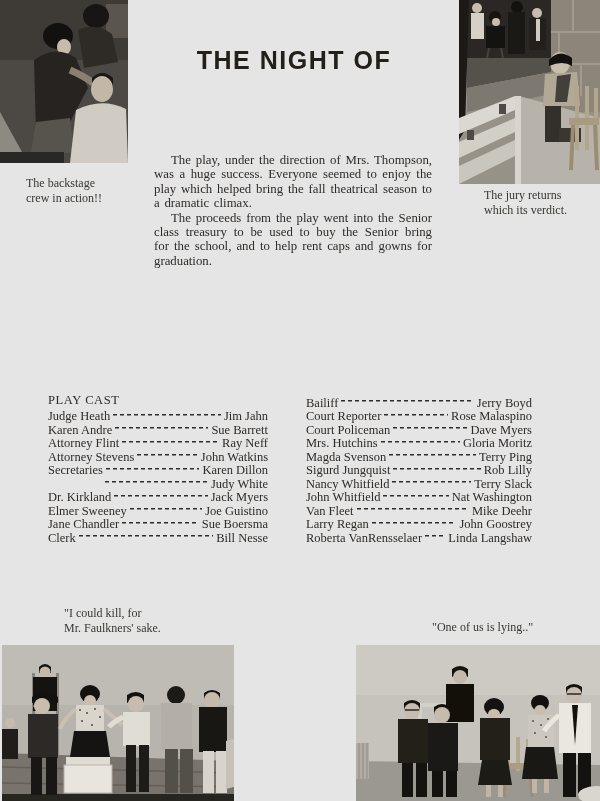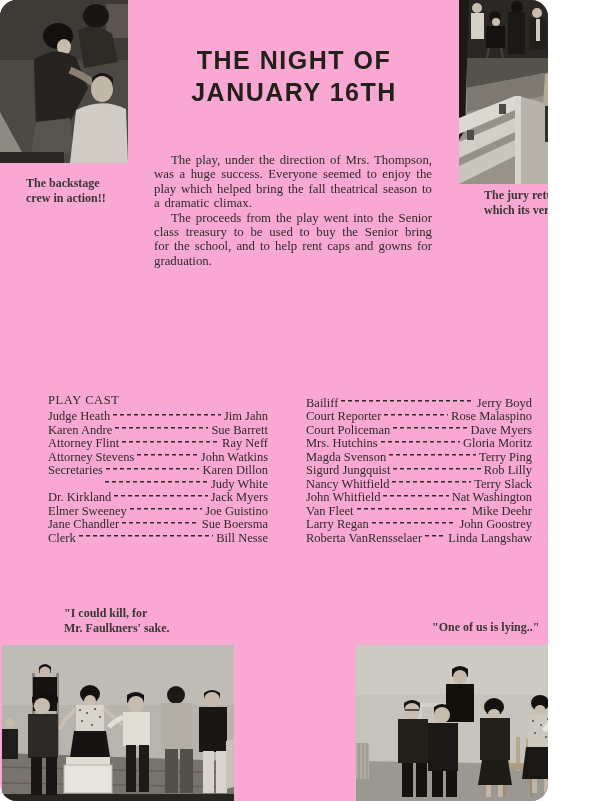--- a/index.html
+++ b/index.html
@@ -1,40 +1,38 @@
 <!DOCTYPE html>
 <html><head>
 <meta charset="utf-8">
 <style>
   html,body{margin:0;padding:0;}
   .page{
     position:relative;
-    width:548px;height:801px;
-    background:#f9a8d4;
+    width:600px;height:801px;
+    background:#e5e5e5;
     font-family:"Liberation Serif", serif;
     color:#2e2b28;
     overflow:hidden;
-    border-radius:17px;
   }
   .photo{position:absolute;overflow:hidden;background:#55524d;}
   .photo svg{display:block;}
 
   .title{
     position:absolute;left:144px;top:44px;width:300px;
     text-align:center;
     font-family:"Liberation Sans", sans-serif;
     font-weight:bold;font-size:25px;letter-spacing:1.5px;
     color:#232019;line-height:32px;
   }
 
   .caption{
     position:absolute;
     font-size:12px;line-height:15px;color:#3a3732;
     white-space:nowrap;
-    font-weight:bold;
   }
   .cap-backstage{left:26px;top:176px;}
   .cap-jury{left:484px;top:188px;}
   .cap-kill{left:64px;top:606px;}
   .cap-lying{left:432px;top:620px;}
 
   .story{
     position:absolute;left:154px;top:153px;width:278px;
     font-size:12.8px;line-height:14.4px;
     text-align:justify;word-spacing:1.5px;
@@ -81,21 +79,20 @@
       <path d="M36 122 L70 118 L74 152 L30 158 Z" fill="#57534d"></path>
       <path d="M92 78 Q102 68 113 78 L113 88 L92 88 Z" fill="#1a1815"></path>
       <ellipse cx="102" cy="89" rx="11" ry="13" fill="#c3b7a8"></ellipse>
       <path d="M76 110 Q102 97 126 109 L128 163 L70 163 Z" fill="#d0ccc3"></path>
       <rect x="0" y="152" width="64" height="11" fill="#2a2826"></rect>
     </svg>
   </div>
 
   <div class="title">
     <div>THE NIGHT OF</div>
-    <div>JANUARY 16TH</div>
   </div>
 
   <div class="photo ph-jury">
     <svg viewBox="0 0 141 184" width="141" height="184">
       <rect width="141" height="184" fill="#979288"></rect>
       <rect x="88" y="0" width="53" height="112" fill="#8b857a"></rect>
       <path d="M88 32 H141 M88 64 H141 M114 0 V32 M100 32 V64 M122 64 V96" stroke="#a19a8d" stroke-width="2" fill="none"></path>
       <rect x="8" y="0" width="84" height="58" fill="#2a2724"></rect>
       <circle cx="18" cy="8" r="5" fill="#c9bfb0"></circle>
       <rect x="12" y="13" width="13" height="26" fill="#d6d1c7"></rect>

